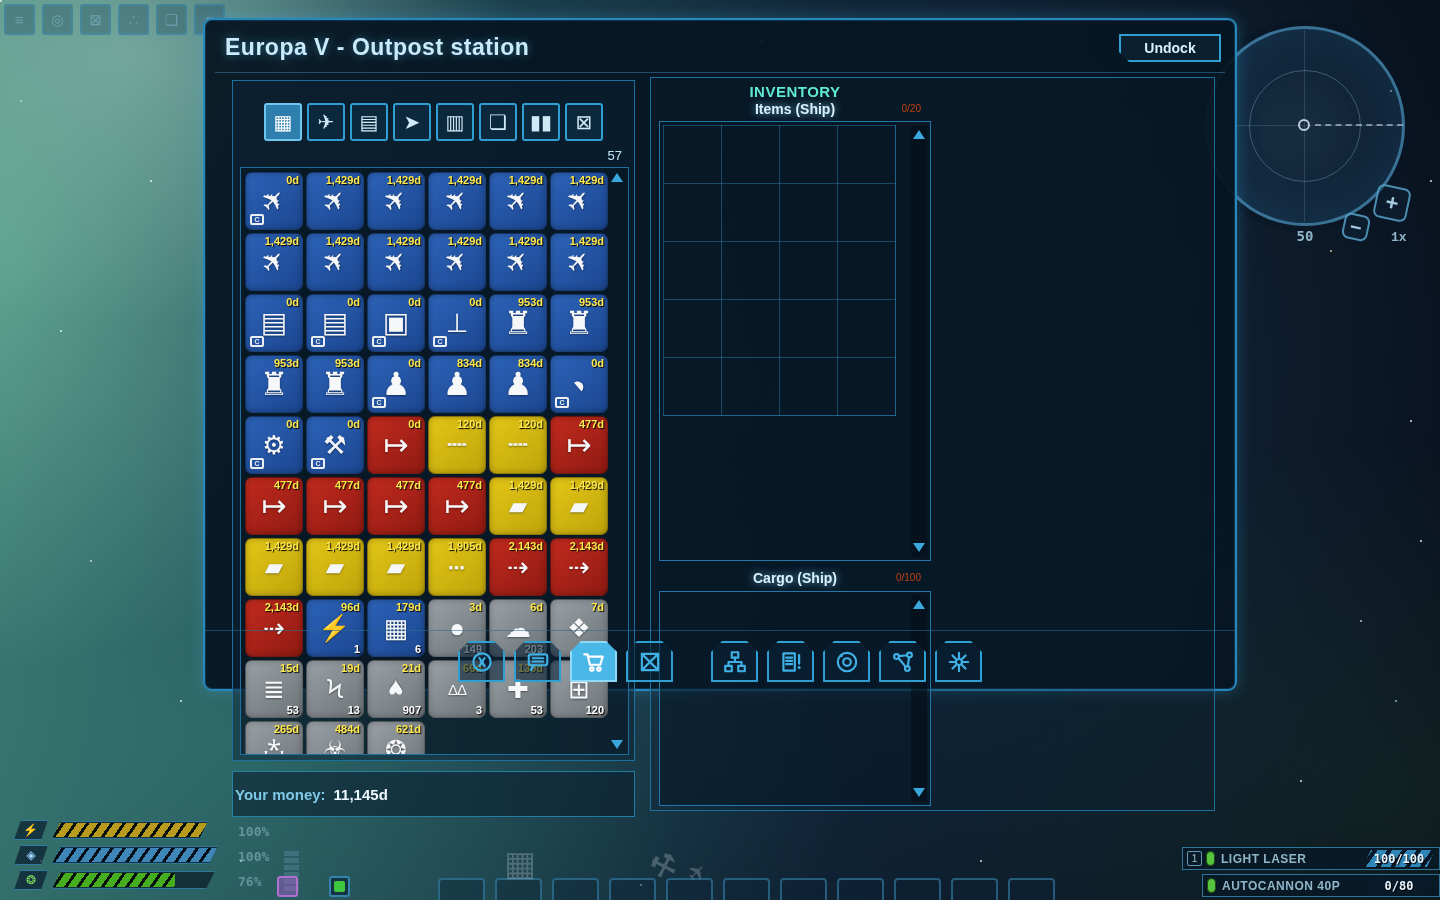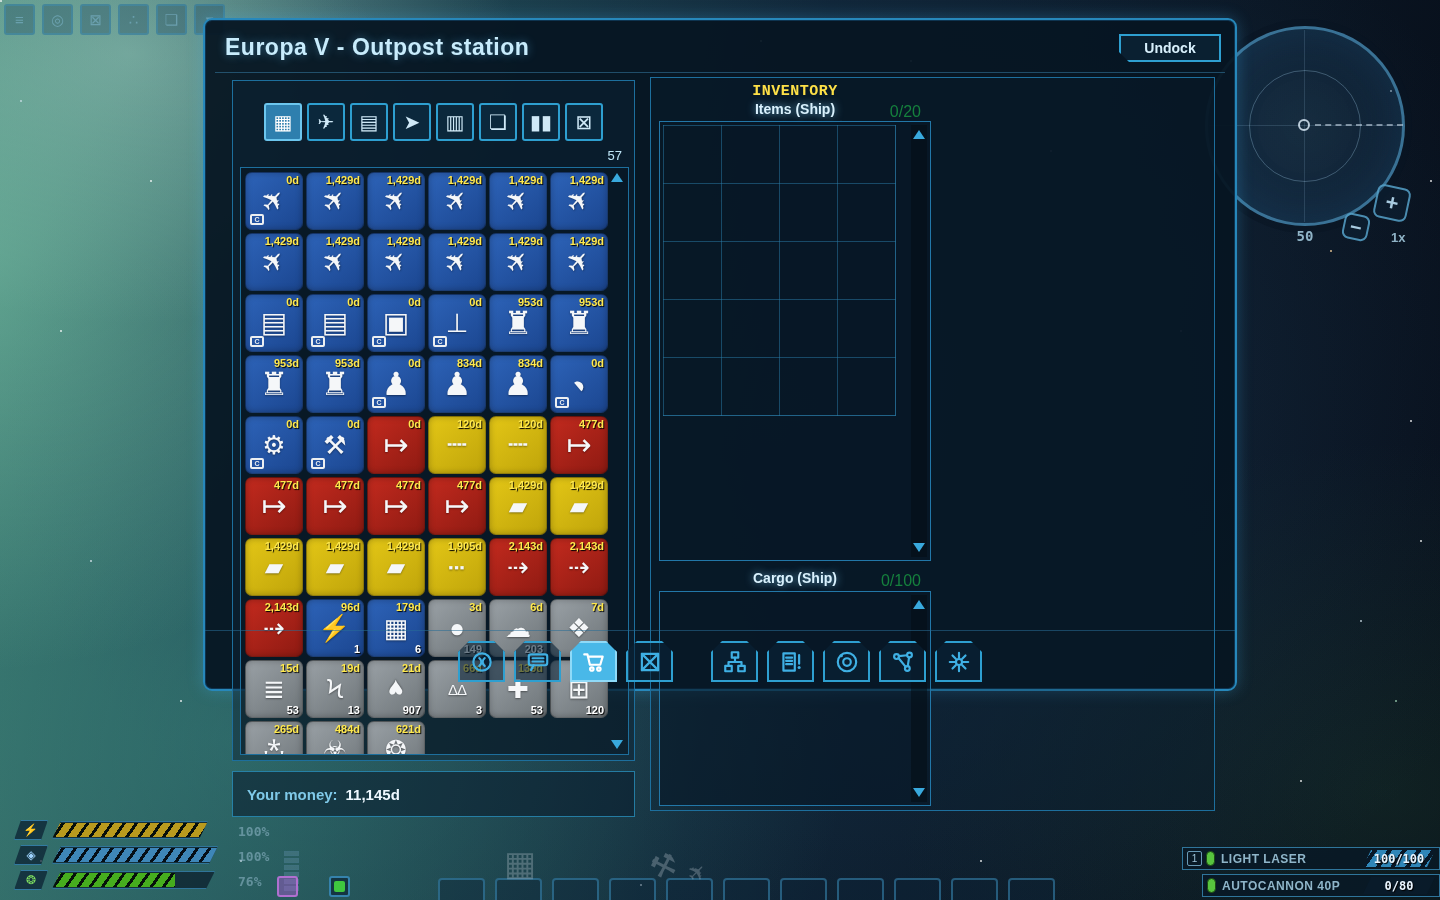--- a/index.html
+++ b/index.html
@@ -36,21 +36,21 @@
   .mm-vline{position:absolute;left:109px;top:22px;width:1px;height:192px;background:rgba(165,210,240,.16);}
   .mm-hline{position:absolute;left:14px;top:117px;width:192px;height:1px;background:rgba(165,210,240,.16);}
   .mm-center{position:absolute;left:103px;top:111px;width:12px;height:12px;border:2px solid rgba(215,232,245,.85);border-radius:50%;}
   .mm-dash{position:absolute;left:120px;top:116px;width:88px;border-top:2px dashed rgba(195,212,226,.6);}
   .mm-range{position:absolute;left:80px;top:220px;width:60px;text-align:center;
     font-family:"DejaVu Sans Mono",monospace;font-size:14px;font-weight:bold;color:#8fb3c6;}
   .mm-zbtn{position:absolute;border:2px solid rgba(90,170,210,.8);border-radius:7px;color:#a8cbe0;
     display:flex;align-items:center;justify-content:center;font-weight:bold;background:rgba(15,40,62,.35);}
   .mm-plus{left:180px;top:178px;width:34px;height:34px;font-size:22px;transform:rotate(12deg);}
   .mm-minus{left:148px;top:206px;width:26px;height:26px;font-size:20px;transform:rotate(12deg);}
-  .mm-zoom{position:absolute;left:196px;top:222px;font-family:Liberation Sans, sans-serif;font-size:13px;color:#8fb3c6;font-weight:bold;}
+  .mm-zoom{position:absolute;left:196px;top:222px;font-family:Liberation Mono, monospace;font-size:13px;color:#8fb3c6;font-weight:bold;}
 
   
   .hud-bars{position:absolute;left:14px;top:820px;z-index:1;}
   .statusbar{display:flex;align-items:center;height:20px;margin-bottom:5px;}
   .sb-icon{width:34px;height:20px;border:1px solid rgba(58,140,185,.8);background:rgba(10,30,48,.72);
     clip-path:polygon(7px 0,100% 0,calc(100% - 7px) 100%,0 100%);
     display:flex;align-items:center;justify-content:center;font-size:12px;margin-right:4px;}
   .sb-track{position:relative;height:18px;border:1px solid rgba(58,140,185,.75);background:rgba(8,22,36,.66);
     clip-path:polygon(9px 0,100% 0,calc(100% - 9px) 100%,0 100%);overflow:hidden;}
   .sb-fill{position:absolute;left:0;top:1px;bottom:1px;}
@@ -137,32 +137,32 @@
   .i-bullet{font-size:24px;}
   .i-turret,.i-ball-turret{font-size:32px;}
   .i-crystals{font-size:15px;letter-spacing:-1px;}
   .i-engine,.i-reactor{font-size:28px;}
   .scroll-up,.scroll-dn{position:absolute;right:5px;width:0;height:0;border-left:6px solid transparent;border-right:6px solid transparent;}
   .scroll-up{top:5px;border-bottom:9px solid #39a9dd;}
   .scroll-dn{bottom:5px;border-top:9px solid #39a9dd;}
 
   
   .money{position:absolute;left:27px;top:751px;width:403px;height:46px;border:1px solid rgba(46,159,208,.7);
-    background:rgba(10,30,46,.6);display:flex;align-items:center;padding-left:14px;}
+    background:rgba(10,30,46,.6);display:flex;align-items:center;padding-left:2px;}
   .money-label{color:#7fc9e8;font-weight:bold;font-size:15px;margin-right:8px;}
   .money-value{color:#eef8ff;font-weight:bold;font-size:15px;}
 
   
   .rightwrap{position:absolute;left:445px;top:57px;width:565px;height:734px;border:1px solid #1d6f9d;background:rgba(10,30,48,.3);}
   .pcol{position:absolute;top:0;width:272px;height:100%;}
   .pcol.left{left:8px;} .pcol.right{left:286px;}
-  .phead{position:absolute;left:0;right:0;top:5px;text-align:center;font-size:15px;font-weight:bold;letter-spacing:.5px;color:#fde047;font-family:Liberation Mono, monospace;}
+  .phead{position:absolute;left:0;right:0;top:5px;text-align:center;font-size:15px;font-weight:bold;letter-spacing:.5px;color:#5eead4;}
   .psub{position:absolute;left:0;right:0;top:23px;text-align:center;font-size:14px;font-weight:bold;color:#d9f1fd;
     text-shadow:0 0 9px rgba(130,210,250,.8);}
-  .pcount{position:absolute;right:10px;top:25px;font-size:16px;color:#15803d;}
+  .pcount{position:absolute;right:10px;top:25px;font-size:10px;color:#c2410c;}
   .slotbox{position:absolute;left:0;width:272px;border:1px solid #2277a8;background:rgba(7,24,38,.55);}
   .gridbox{top:43px;height:440px;}
   .gridlines{position:absolute;left:3px;top:3px;width:233px;
     background-image:linear-gradient(to right,rgba(42,124,168,.5) 1px,transparent 1px),
       linear-gradient(to bottom,rgba(42,124,168,.5) 1px,transparent 1px);
     background-size:58px 58px;border-right:1px solid rgba(42,124,168,.5);border-bottom:1px solid rgba(42,124,168,.5);}
   .gl-5{height:291px;} .gl-6{height:349px;}
   .strack{position:absolute;right:3px;top:3px;bottom:3px;width:16px;background:rgba(3,12,20,.55);}
   .csub{top:492px;} .ccount{top:494px;}
   .cargobox{top:513px;height:215px;}

